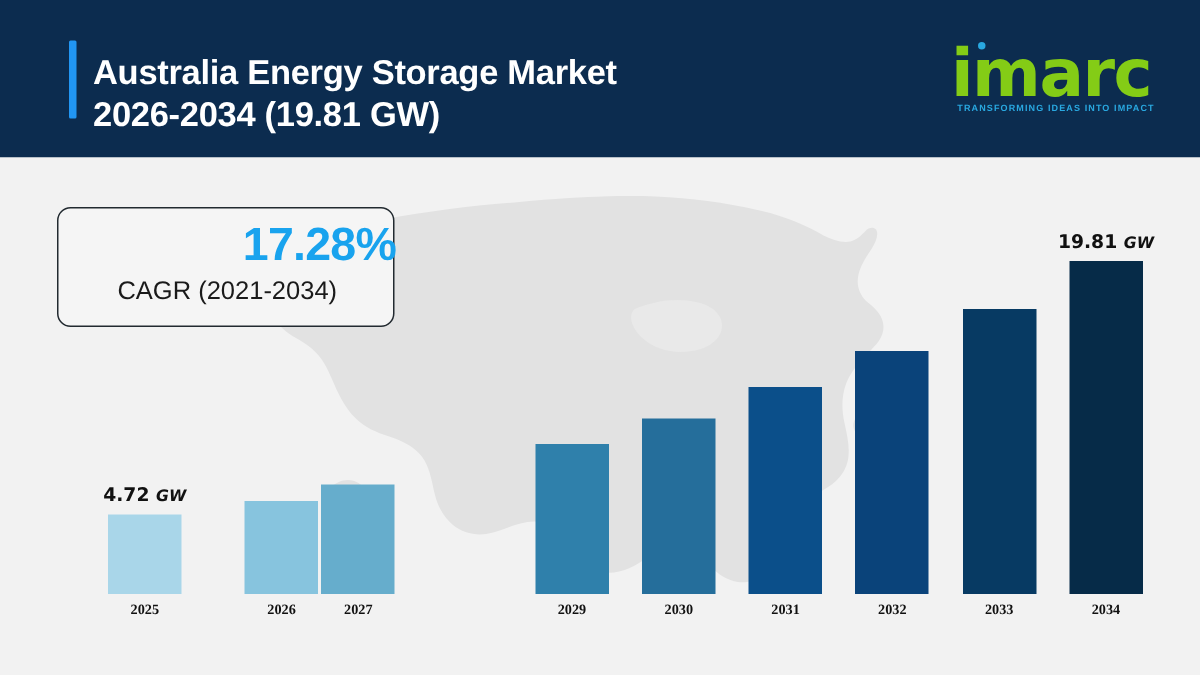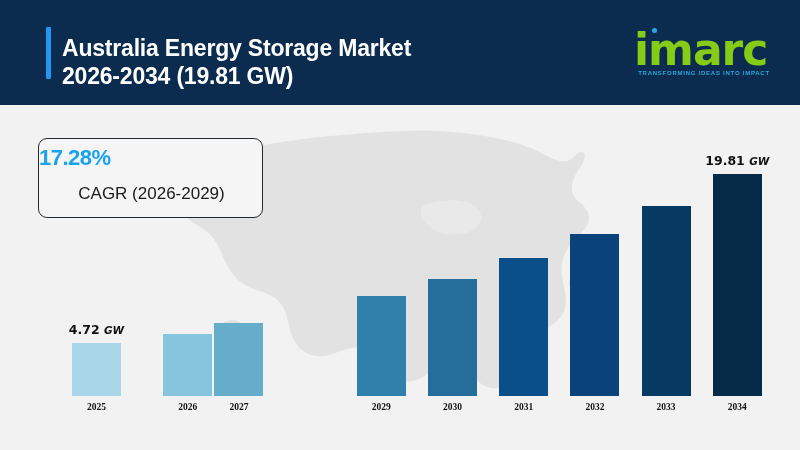--- a/index.html
+++ b/index.html
@@ -55,22 +55,22 @@
     opacity:1;
   }
 
   
   #cagr-box{
     position:absolute;left:38px;top:33px;width:225px;height:80px;
     background:#f5f5f5;border:1.6px solid #222a30;border-radius:9px;
     box-sizing:border-box;
   }
   #cagr-value{
-    position:absolute;left:0;top:6px;width:225px;text-align:left;
-    color:#19a3ee;font-size:22px;font-weight:bold;letter-spacing:-0.5px;
+    position:absolute;left:0;top:6px;width:225px;text-align:right;
+    color:#19a3ee;font-size:31px;font-weight:bold;letter-spacing:-0.5px;
   }
   #cagr-label{
     position:absolute;left:0;top:45px;width:225px;text-align:center;
     color:#1a1a1a;font-size:17px;
   }
 
   
   #plot{position:absolute;left:0;top:0;width:800px;height:345px;}
   .bar-group{position:absolute;bottom:54px;}
   .bar{
@@ -128,21 +128,21 @@
         M396,168 C402,160 410,155 418,156 C424,157 428,162 428,168 C428,175 423,180 417,183
         C411,186 404,186 399,182 C394,178 392,173 396,168 Z
         M44,216 C50,210 58,208 64,212 C69,215 70,222 67,228 C64,234 57,237 51,235
         C45,233 40,227 41,222 C42,219 43,217 44,216 Z"></path>
       <path fill="#e9e9e9" d="M248,96 C262,90 278,88 292,92 C302,95 308,102 306,110
         C304,118 295,123 286,124 C274,126 262,123 254,116 C247,110 243,101 248,96 Z"></path>
     </svg>
 
     <div id="cagr-box">
       <div id="cagr-value">17.28%</div>
-      <div id="cagr-label">CAGR (2026-2029)</div>
+      <div id="cagr-label">CAGR (2021-2034)</div>
     </div>
 
     <div id="plot">
         <div class="bar-group" style="left: 72px; width: 49px; height: 53px; bottom: 54px;">
           <div class="bar" style="height: 53px; background: rgb(169, 214, 233);"></div>
           <div class="bar-label" style="bottom: 59px;"><span>4.72 </span><span class="unit">GW</span></div>
           <div class="x-tick">2025</div>
         </div>
         <div class="bar-group" style="left: 143.2px; width: 49px; height: 62px; bottom: 54px; margin-left: 20px;">
           <div class="bar" style="height: 62px; background: rgb(135, 196, 222);"></div>

